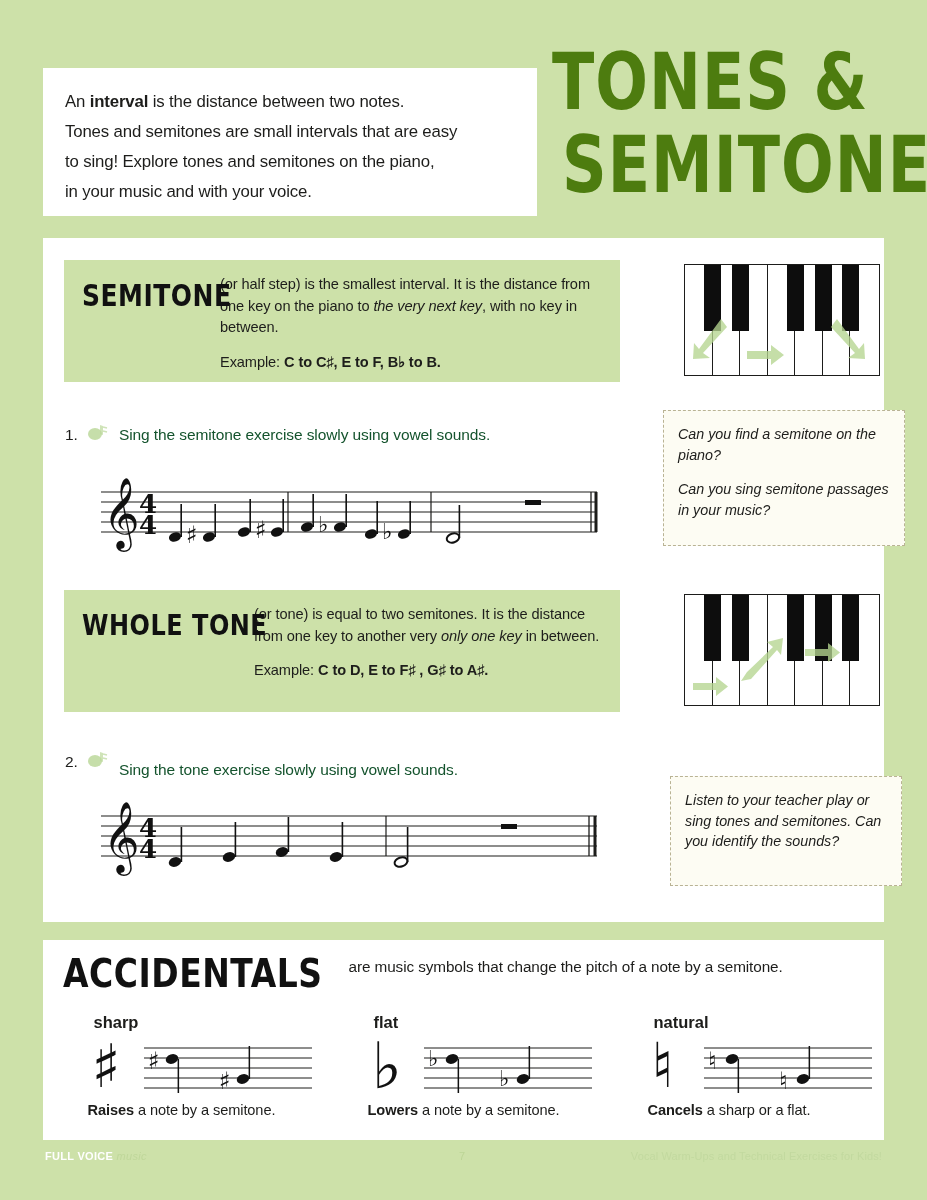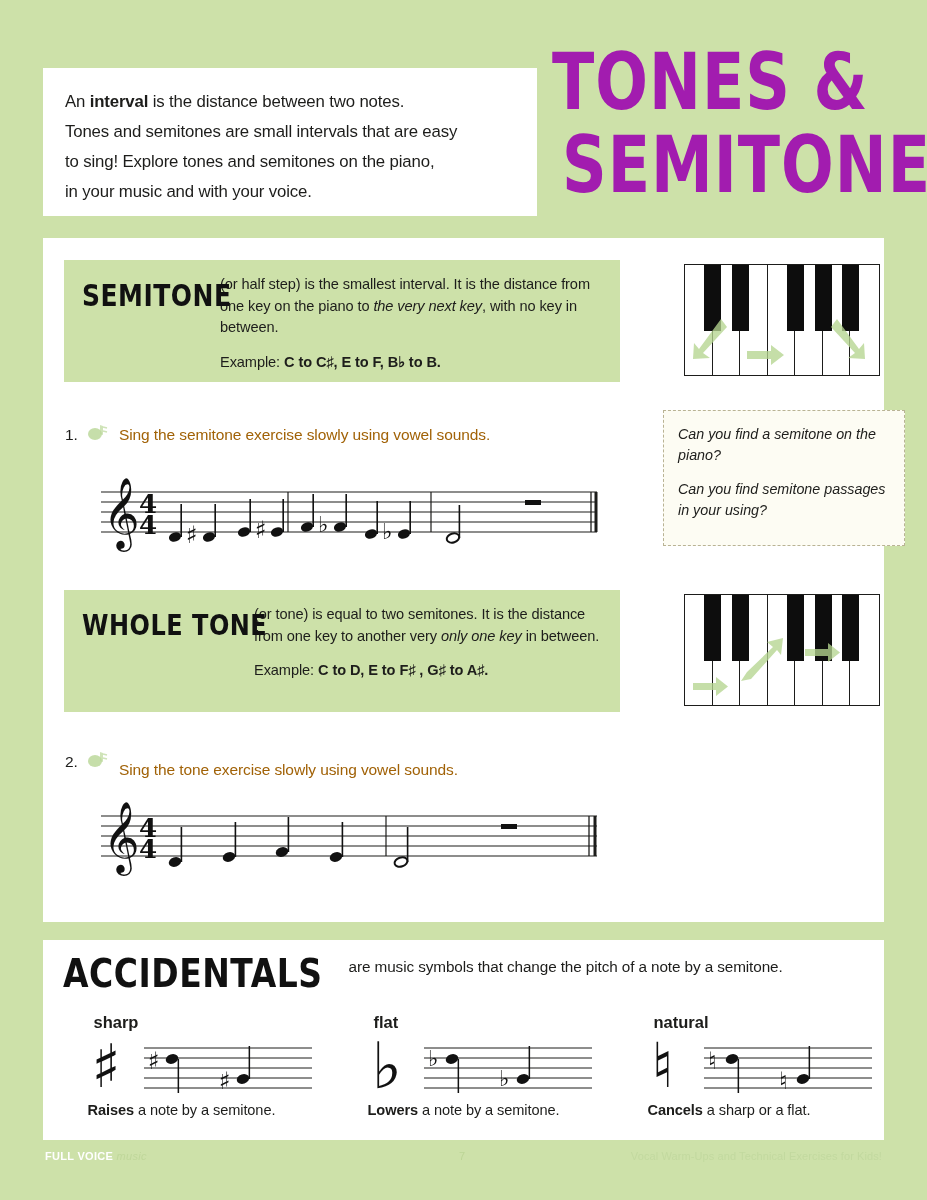--- a/index.html
+++ b/index.html
@@ -32,21 +32,21 @@
     line-height: 30px;
     color: #1d1d1b;
     letter-spacing: -0.15px;
   }
   .intro-card b { font-weight: bold; }
 
   .title-block {
     position: absolute;
     left: 552px; top: 46px;
     width: 370px; height: 175px;
-    color: #a21caf;
+    color: #4d7c0f;
   }
   .title-line {
     font-family: "DejaVu Sans", sans-serif;
     font-weight: bold;
     letter-spacing: 1px;
     line-height: 0.92;
     transform: scaleY(1.25);
     transform-origin: left top;
   }
   .title-line-1 { font-size: 62px; }
@@ -127,21 +127,21 @@
     font-size: 15.5px;
     color: #1d1d1b;
   }
   .ex-icon {
     position: absolute;
     width: 22px; height: 20px;
   }
   .ex-text {
     position: absolute;
     font-size: 15.5px;
-    color: #a16207;
+    color: #14532d;
     letter-spacing: -0.1px;
   }
 
   
   .staff-wrap { position: absolute; }
 
   
   .callout {
     position: absolute;
     background: #fdfcf3;
@@ -381,21 +381,21 @@
         <ellipse cx="352" cy="68" rx="6.4" ry="4.4" transform="rotate(-18 352 68)"></ellipse>
       </g>
       <rect x="357.6" y="35" width="1.6" height="33" fill="#111"></rect>
 
       <rect x="424" y="30" width="16" height="5" fill="#111"></rect>
     </svg>
   </div>
 
   <div class="callout callout-1">
     <p>Can you find a semitone on the piano?</p>
-    <p>Can you find semitone passages in your using?</p>
+    <p>Can you sing semitone passages in your music?</p>
   </div>
 
   <div class="def-box def-wholetone">
     <div class="def-term def-term-wholetone">WHOLE TONE</div>
     <div class="def-body">
       <p><span>(or tone) is equal to two semitones. It is the distance from one key to another very </span><em>only one key</em><span> in between.</span></p>
       <p class="example"><span>Example: </span><b>C to D,  E to F♯ , G♯ to A♯.</b></p>
     </div>
   </div>
 
@@ -459,20 +459,23 @@
         <rect x="240.6" y="28" width="1.6" height="35"></rect>
       </g>
       <g fill="none" stroke="#111" stroke-width="2">
         <ellipse cx="300" cy="68" rx="6.6" ry="4.5" transform="rotate(-18 300 68)"></ellipse>
       </g>
       <rect x="305.8" y="33" width="1.6" height="35" fill="#111"></rect>
       <rect x="400" y="30" width="16" height="5" fill="#111"></rect>
     </svg>
   </div>
 
+  <div class="callout callout-2">
+    <p>Listen to your teacher play or sing tones and semitones. Can you identify the sounds?</p>
+  </div>
 
 </div>
 
 <div class="acc-panel">
   <div class="acc-head">
     <div class="acc-title">ACCIDENTALS</div>
     <div class="acc-subtitle">are music symbols that change the pitch of a note by a semitone.</div>
   </div>
 
   <div class="acc-cols">

